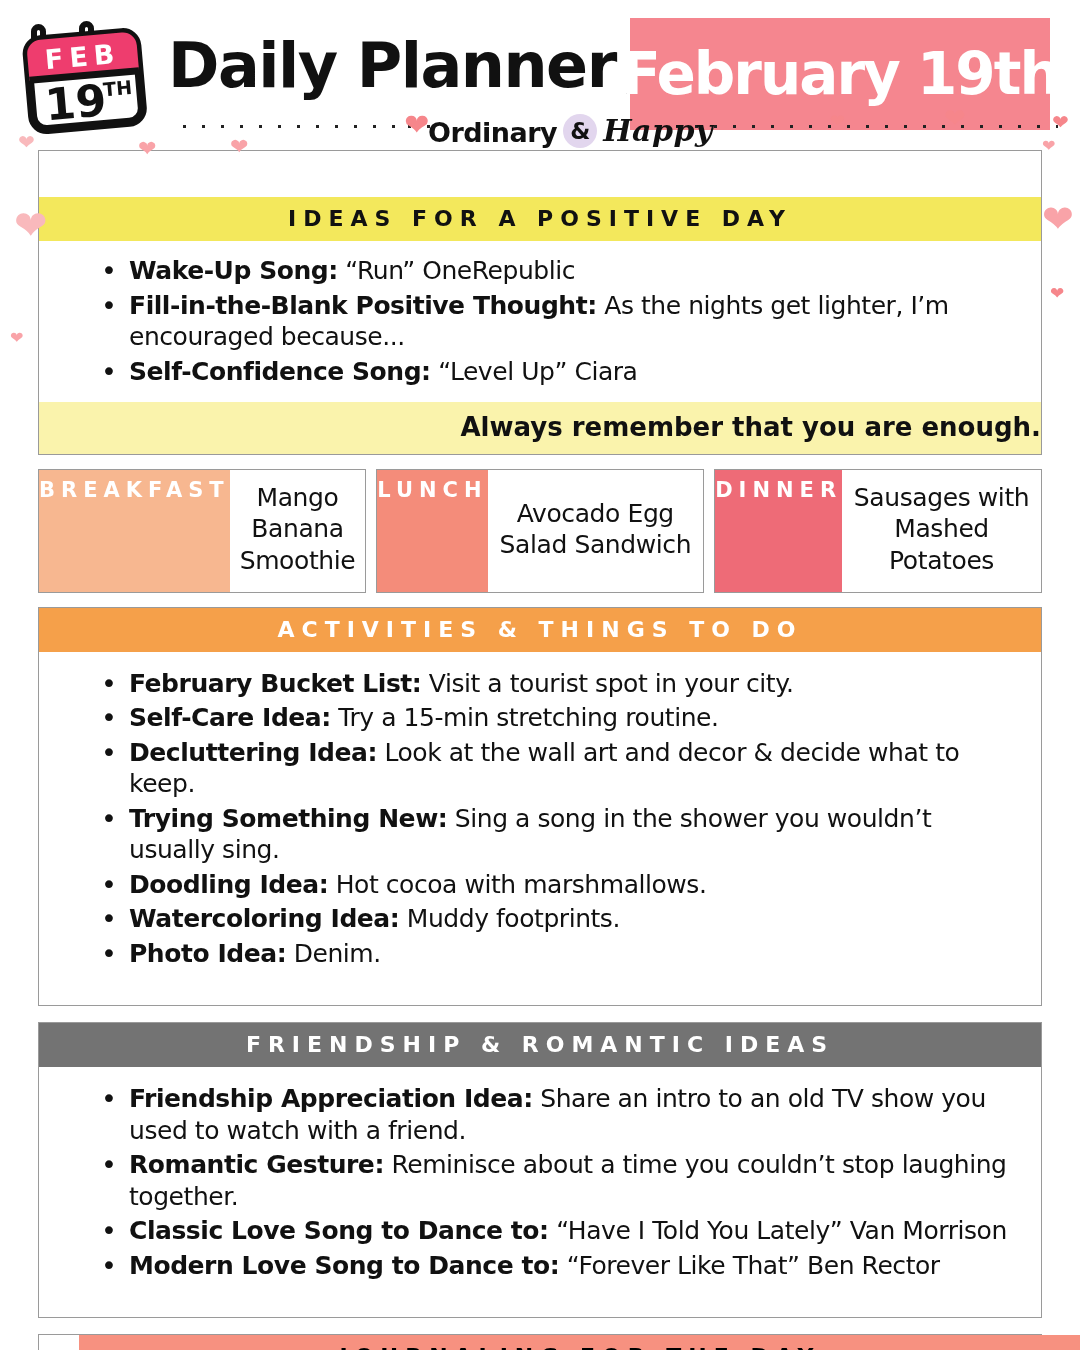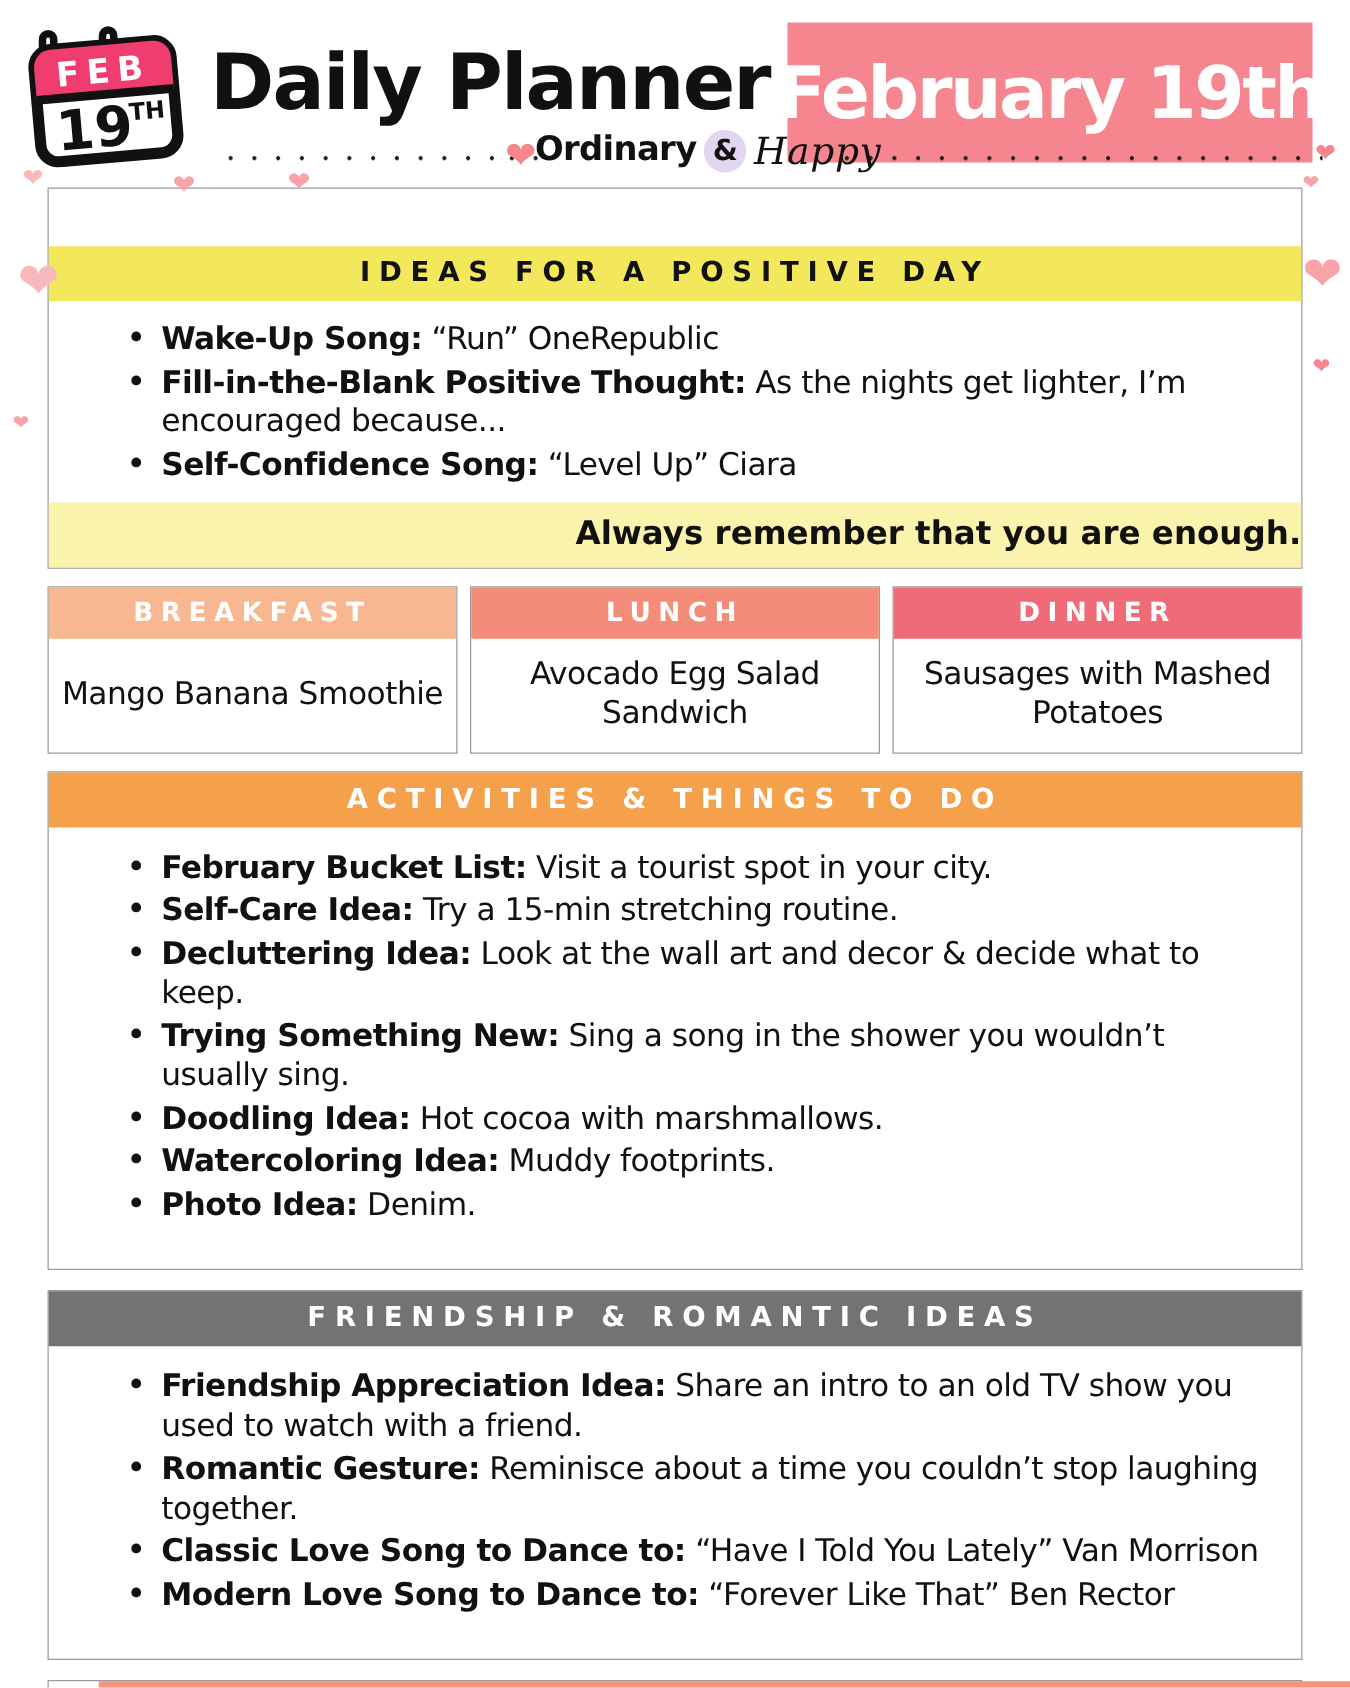--- a/index.html
+++ b/index.html
@@ -123,21 +123,21 @@
     height: 5px;
     background-image: radial-gradient(circle, #222 1.6px, transparent 1.7px);
     background-size: 19px 5px;
   }
 
   .tagline {
     position: absolute;
     left: 428px;
     top: 104px;
     display: flex;
-    align-items: flex-start;
+    align-items: flex-end;
     gap: 4px;
     height: 44px;
   }
   .tag-ordinary {
     font-family: "DejaVu Sans", sans-serif;
     font-weight: bold;
     font-size: 27px;
     color: #111;
     letter-spacing: -0.5px;
   }
@@ -148,21 +148,21 @@
     display: flex; align-items: center; justify-content: center;
     font-family: "DejaVu Sans", sans-serif;
     font-weight: bold;
     font-size: 23px;
     color: #111;
     margin: 0 2px;
   }
   .tag-happy {
     font-family: "DejaVu Serif", serif;
     font-style: italic;
-    font-weight: normal;
+    font-weight: bold;
     font-size: 30px;
     color: #111;
     letter-spacing: 0.5px;
   }
 
   
   .card {
     position: relative;
     margin: 0 38px;
     border: 1.5px solid #9a9a9a;
@@ -230,21 +230,21 @@
     gap: 10px;
     margin: 14px 38px 0;
     z-index: 2;
     position: relative;
   }
   .meal {
     flex: 1;
     border: 1.5px solid #9a9a9a;
     background: #fff;
     display: flex;
-    flex-direction: column;
+    flex-direction: row;
   }
   .meal-head {
     text-align: center;
     font-family: "DejaVu Sans", sans-serif;
     font-weight: bold;
     letter-spacing: 6px;
     font-size: 21px;
     color: #ffffff;
     padding: 8px 0 9px;
   }

